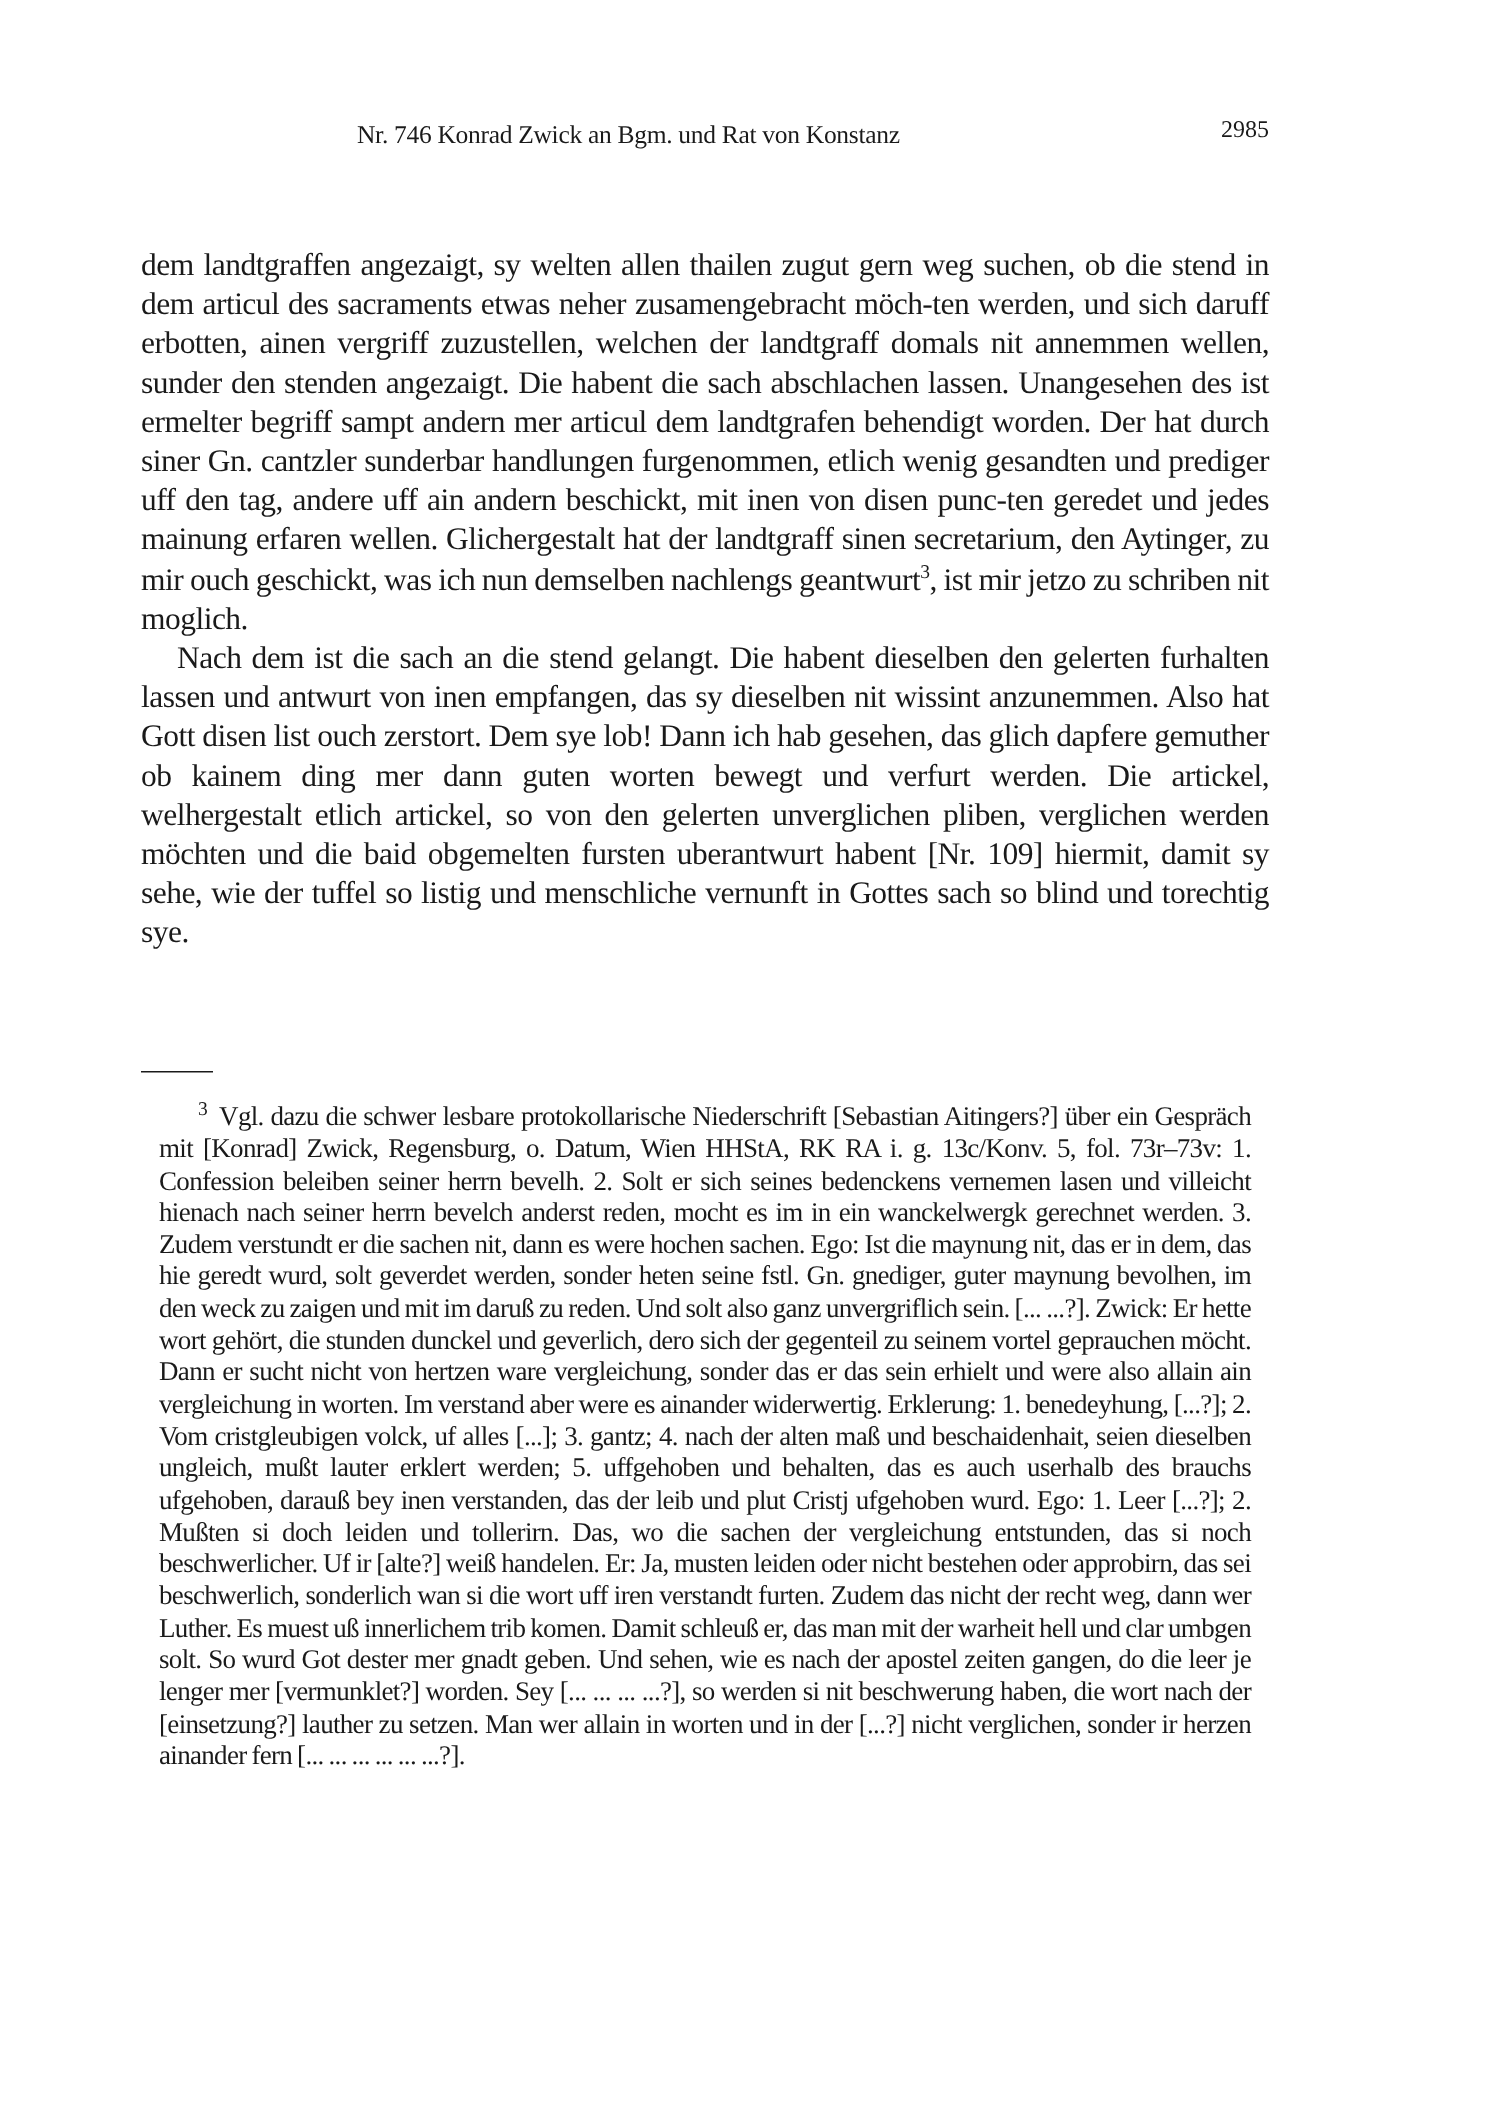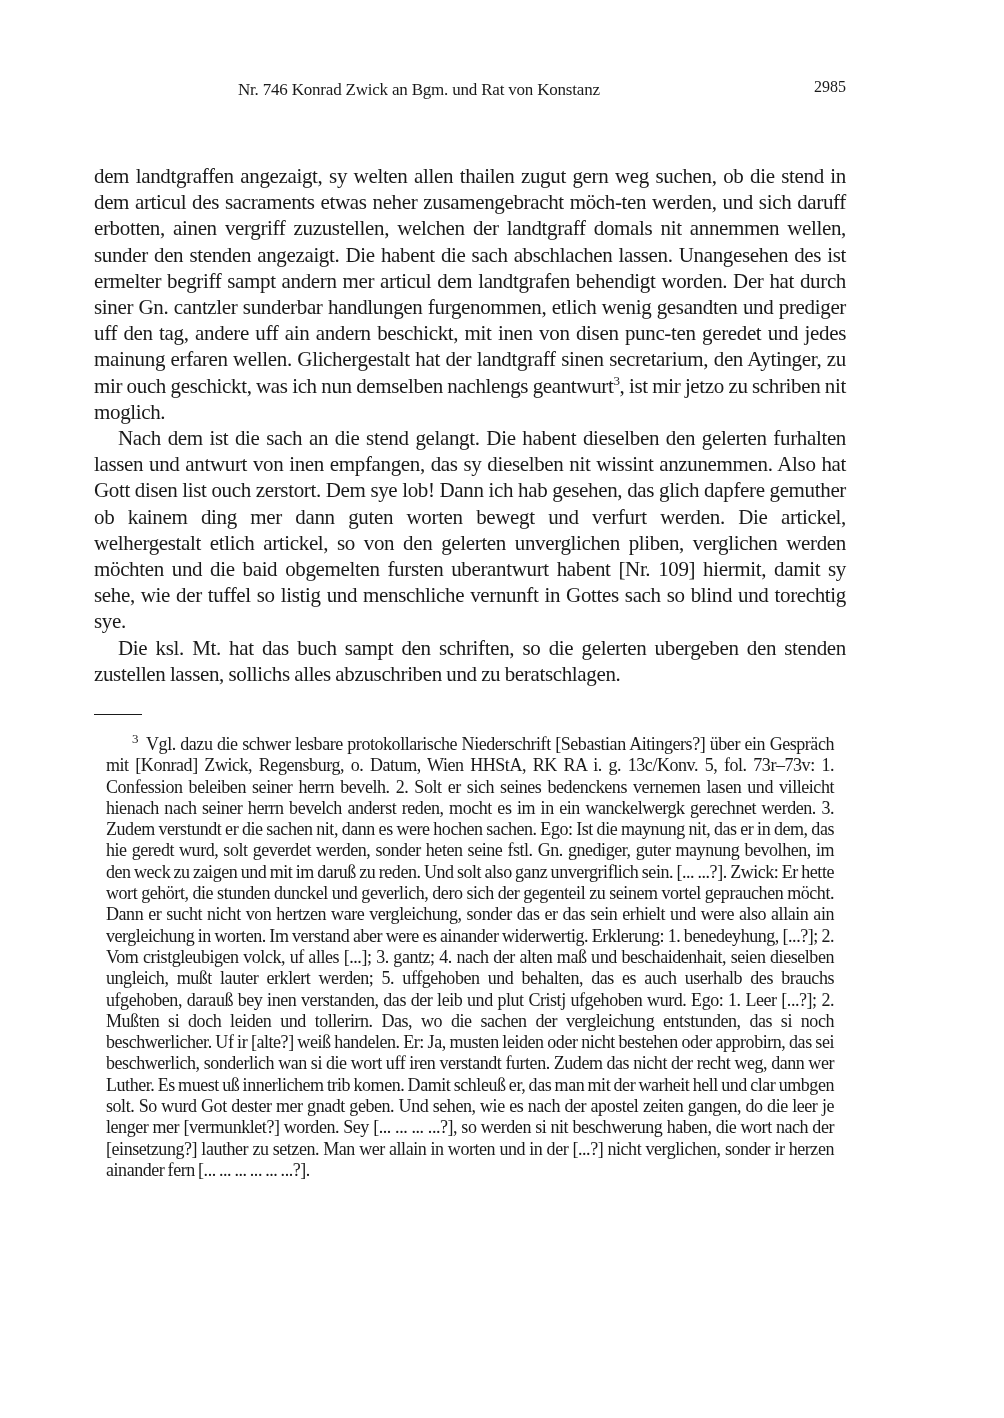--- a/index.html
+++ b/index.html
@@ -22,20 +22,19 @@
 <body>
 
 <div class="header">
   <span class="running-title">Nr. 746 Konrad Zwick an Bgm. und Rat von Konstanz</span>
   <span class="page-number">2985</span>
 </div>
 
 <div class="body-text">
   <p class="para first">dem landtgraffen angezaigt, sy welten allen thailen zugut gern weg suchen, ob die stend in dem articul des sacraments etwas neher zusamengebracht möch-­ten werden, und sich daruff erbotten, ainen vergriff zuzustellen, welchen der landtgraff domals nit annemmen wellen, sunder den stenden angezaigt. Die habent die sach abschlachen lassen. Unangesehen des ist ermelter begriff sampt andern mer articul dem landtgrafen behendigt worden. Der hat durch siner Gn. cantzler sunderbar handlungen furgenommen, etlich wenig gesandten und prediger uff den tag, andere uff ain andern beschickt, mit inen von disen punc-­ten geredet und jedes mainung erfaren wellen. Glichergestalt hat der landtgraff sinen secretarium, den Aytinger, zu mir ouch geschickt, was ich nun demselben nachlengs geantwurt<sup class="fnref">3</sup>, ist mir jetzo zu schriben nit moglich.</p>
   <p class="para indent">Nach dem ist die sach an die stend gelangt. Die habent dieselben den gelerten furhalten lassen und antwurt von inen empfangen, das sy dieselben nit wissint anzunemmen. Also hat Gott disen list ouch zerstort. Dem sye lob! Dann ich hab gesehen, das glich dapfere gemuther ob kainem ding mer dann guten worten bewegt und verfurt werden. Die artickel, welhergestalt etlich artickel, so von den gelerten unverglichen pliben, verglichen werden möchten und die baid obgemelten fursten uberantwurt habent <span class="it">[Nr. 109]</span> hiermit, damit sy sehe, wie der tuffel so listig und menschliche vernunft in Gottes sach so blind und torechtig sye.</p>
-  <p class="para indent">Die ksl. Mt. hat das buch sampt den schriften, so die gelerten ubergeben den stenden zustellen lassen, sollichs alles abzuschriben und zu beratschlagen.</p>
 </div>
 
 <div class="fn-rule"></div>
 
 <div class="footnotes">
   <p class="fn"><span class="fn-num">3</span><span class="it">Vgl. dazu die schwer lesbare protokollarische Niederschrift [Sebastian Aitingers?] über ein Gespräch mit [Konrad] Zwick, Regensburg, o. Datum, Wien HHStA, RK RA i. g. 13c/Konv. 5, fol. 73r–73v:</span> 1. Confession beleiben seiner herrn bevelh. 2. Solt er sich seines bedenckens vernemen lasen und villeicht hienach nach seiner herrn bevelch anderst reden, mocht es im in ein wanckelwergk gerechnet werden. 3. Zudem verstundt er die sachen nit, dann es were hochen sachen. Ego: Ist die maynung nit, das er in dem, das hie geredt wurd, solt geverdet werden, sonder heten seine fstl. Gn. gnediger, guter maynung bevolhen, im den weck zu zaigen und mit im daruß zu reden. Und solt also ganz unvergriflich sein. <span class="it">[... ...?].</span> Zwick: Er hette wort gehört, die stunden dunckel und geverlich, dero sich der gegenteil zu seinem vortel geprauchen möcht. Dann er sucht nicht von hertzen ware vergleichung, sonder das er das sein erhielt und were also allain ain vergleichung in worten. Im verstand aber were es ainander widerwertig. Erklerung: 1. benedeyhung, <span class="it">[...?];</span> 2. Vom cristgleubigen volck, uf alles <span class="it">[...];</span> 3. gantz; 4. nach der alten maß und beschaidenhait, seien dieselben ungleich, mußt lauter erklert werden; 5. uffgehoben und behalten, das es auch userhalb des brauchs ufgehoben, darauß bey inen verstanden, das der leib und plut Cristj ufgehoben wurd. Ego: 1. Leer <span class="it">[...?];</span> 2. Mußten si doch leiden und tollerirn. Das, wo die sachen der vergleichung entstunden, das si noch beschwerlicher. Uf ir <span class="it">[alte?]</span> weiß handelen. Er: Ja, musten leiden oder nicht bestehen oder approbirn, das sei beschwerlich, sonderlich wan si die wort uff iren verstandt furten. Zudem das nicht der recht weg, dann wer Luther. Es muest uß innerlichem trib komen. Damit schleuß er, das man mit der warheit hell und clar umbgen solt. So wurd Got dester mer gnadt geben. Und sehen, wie es nach der apostel zeiten gangen, do die leer je lenger mer <span class="it">[vermunklet?]</span> worden. Sey <span class="it">[... ... ... ...?]</span>, so werden si nit beschwerung haben, die wort nach der <span class="it">[einsetzung?]</span> lauther zu setzen. Man wer allain in worten und in der <span class="it">[...?]</span> nicht verglichen, sonder ir herzen ainander fern <span class="it">[... ... ... ... ... ...?]</span>.</p>
 </div>
 
 </body></html>

